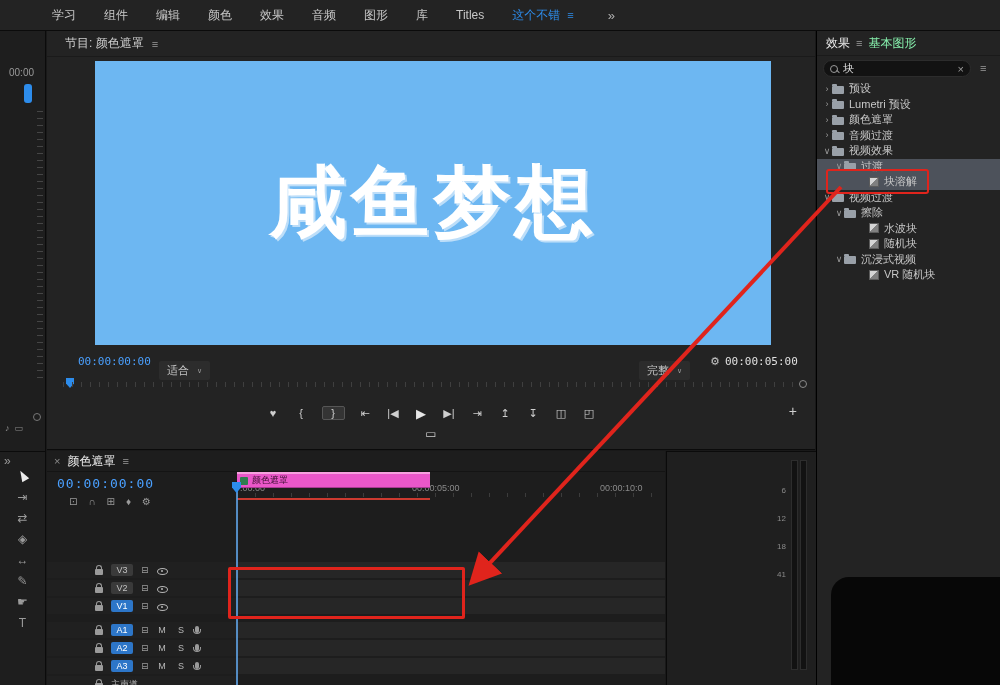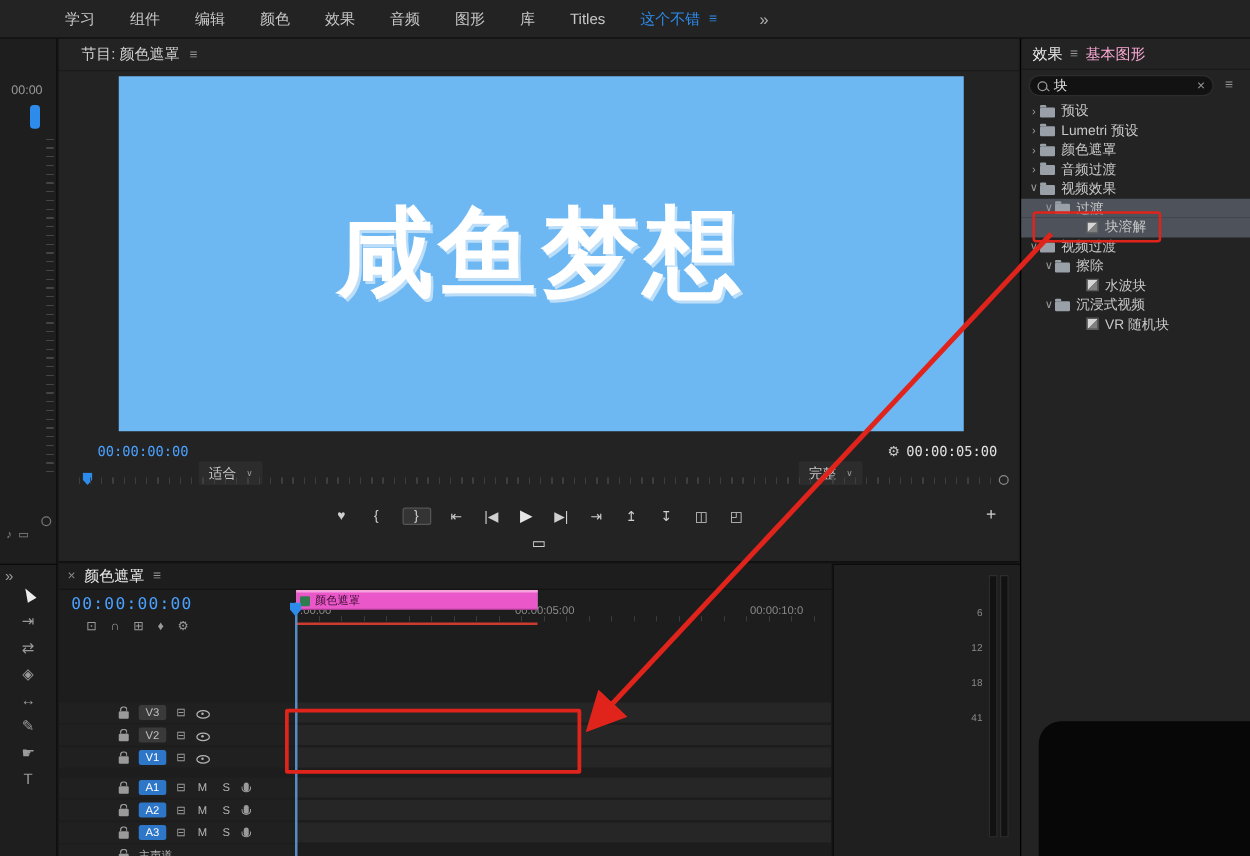--- a/index.html
+++ b/index.html
@@ -29,21 +29,21 @@
            border-bottom:1px solid #0b0b0b;box-sizing:border-box}
   .pg-tabs{height:25px;display:flex;align-items:center;padding-left:18px;gap:8px;border-bottom:1px solid #1a1a1a}
   .pg-title{color:#cfcfcf}
   .ham{color:#9a9a9a;font-size:11px}
   .pg-video{position:absolute;left:48px;top:30px;width:676px;height:284px;background:#6db7f2;
             display:flex;align-items:center;justify-content:center;overflow:hidden}
   .pg-video-text{font-size:78px;font-weight:700;color:#ffffff;letter-spacing:4px;
                  text-shadow:2px 2px 0 rgba(255,255,255,.55)}
   .pg-controls{position:absolute;left:0;top:322px;width:100%;height:20px}
   .pg-tc{position:absolute;left:31px;top:2px;color:#4aa0ff;font-family:"DejaVu Sans Mono",monospace;font-size:11px}
-  .dd{position:absolute;top:16px;display:inline-flex;align-items:center;gap:8px;background:#2c2c2c;
+  .dd{position:absolute;top:8px;display:inline-flex;align-items:center;gap:8px;background:#2c2c2c;
       border-radius:2px;padding:2px 8px;font-size:11px;color:#c8c8c8}
   .dd .caret{font-size:7px;color:#9a9a9a}
   .dd-fit{left:112px}
   .dd-quality{left:592px}
   .pg-wrench{position:absolute;left:663px;top:2px;color:#c8c8c8;font-size:11px}
   .pg-dur{position:absolute;left:678px;top:2px;color:#e0e0e0;font-family:"DejaVu Sans Mono",monospace;font-size:11px}
   .pg-scrubber{position:absolute;left:16px;top:347px;width:736px;height:12px}
   .pg-scrub-ticks{position:absolute;left:0;right:0;top:4px;height:5px;
                   background:repeating-linear-gradient(to right,#3f3f3f 0 1px,transparent 1px 9px)}
   .pg-playhead{position:absolute;left:3px;top:0;width:8px;height:10px;background:#2d8ceb;
@@ -55,21 +55,21 @@
   .tbtn.play{font-size:13px;color:#e6e6e6}
   .tbtn.boxed{border:1px solid #565656;background:#343434;border-radius:2px;padding:0 3px}
   .pg-plus{position:absolute;right:18px;top:372px;color:#cfcfcf;font-size:14px}
   .pg-settings{position:absolute;left:50%;transform:translateX(-50%);top:396px;color:#cfcfcf;font-size:12px}
 
   
   .effects{position:absolute;left:816px;top:31px;width:184px;height:654px;background:#232323;
            border-left:1px solid #000;box-sizing:border-box}
   .fx-tabs{height:24px;display:flex;align-items:center;gap:6px;padding-left:9px;border-bottom:1px solid #1a1a1a}
   .fx-tab-active{color:#ededed}
-  .fx-tab{color:#f9a8d4}
+  .fx-tab{color:#86efac}
   .fx-search{position:absolute;left:6px;top:29px;width:148px;height:17px;background:#121212;
              border:1px solid #2c2c2c;border-radius:9px;display:flex;align-items:center;padding:0 6px;box-sizing:border-box;gap:5px}
   .mag{width:6px;height:6px;border:1px solid #9a9a9a;border-radius:50%;position:relative;flex:0 0 auto}
   .mag:after{content:"";position:absolute;left:5px;top:5px;width:4px;height:1px;background:#9a9a9a;transform:rotate(45deg)}
   .fx-search-text{color:#e0e0e0;font-size:11px;flex:1}
   .fx-clear{color:#9a9a9a;font-size:11px}
   .fx-bin{position:absolute;left:163px;top:31px;color:#9a9a9a;font-size:11px}
   .fx-tree{position:absolute;left:0;top:50px;width:100%}
   .tree-row{height:15.5px;display:flex;align-items:center;font-size:11px;color:#c8c8c8;box-sizing:border-box}
   .tree-row.lvl0{padding-left:5px}.tree-row.lvl1{padding-left:17px}.tree-row.lvl2{padding-left:42px}
@@ -284,20 +284,25 @@
       <div class="tree-row lvl1">
         <span class="chev">∨</span>
         <span class="ficon folder"></span>
         <span class="tlabel">擦除</span>
       </div>
       <div class="tree-row lvl2">
         <span class="chev"></span>
         <span class="ficon fxicon"></span>
         <span class="tlabel">水波块</span>
       </div>
+      <div class="tree-row lvl2">
+        <span class="chev"></span>
+        <span class="ficon fxicon"></span>
+        <span class="tlabel">随机块</span>
+      </div>
       <div class="tree-row lvl1">
         <span class="chev">∨</span>
         <span class="ficon folder"></span>
         <span class="tlabel">沉浸式视频</span>
       </div>
       <div class="tree-row lvl2">
         <span class="chev"></span>
         <span class="ficon fxicon"></span>
         <span class="tlabel">VR 随机块</span>
       </div>

